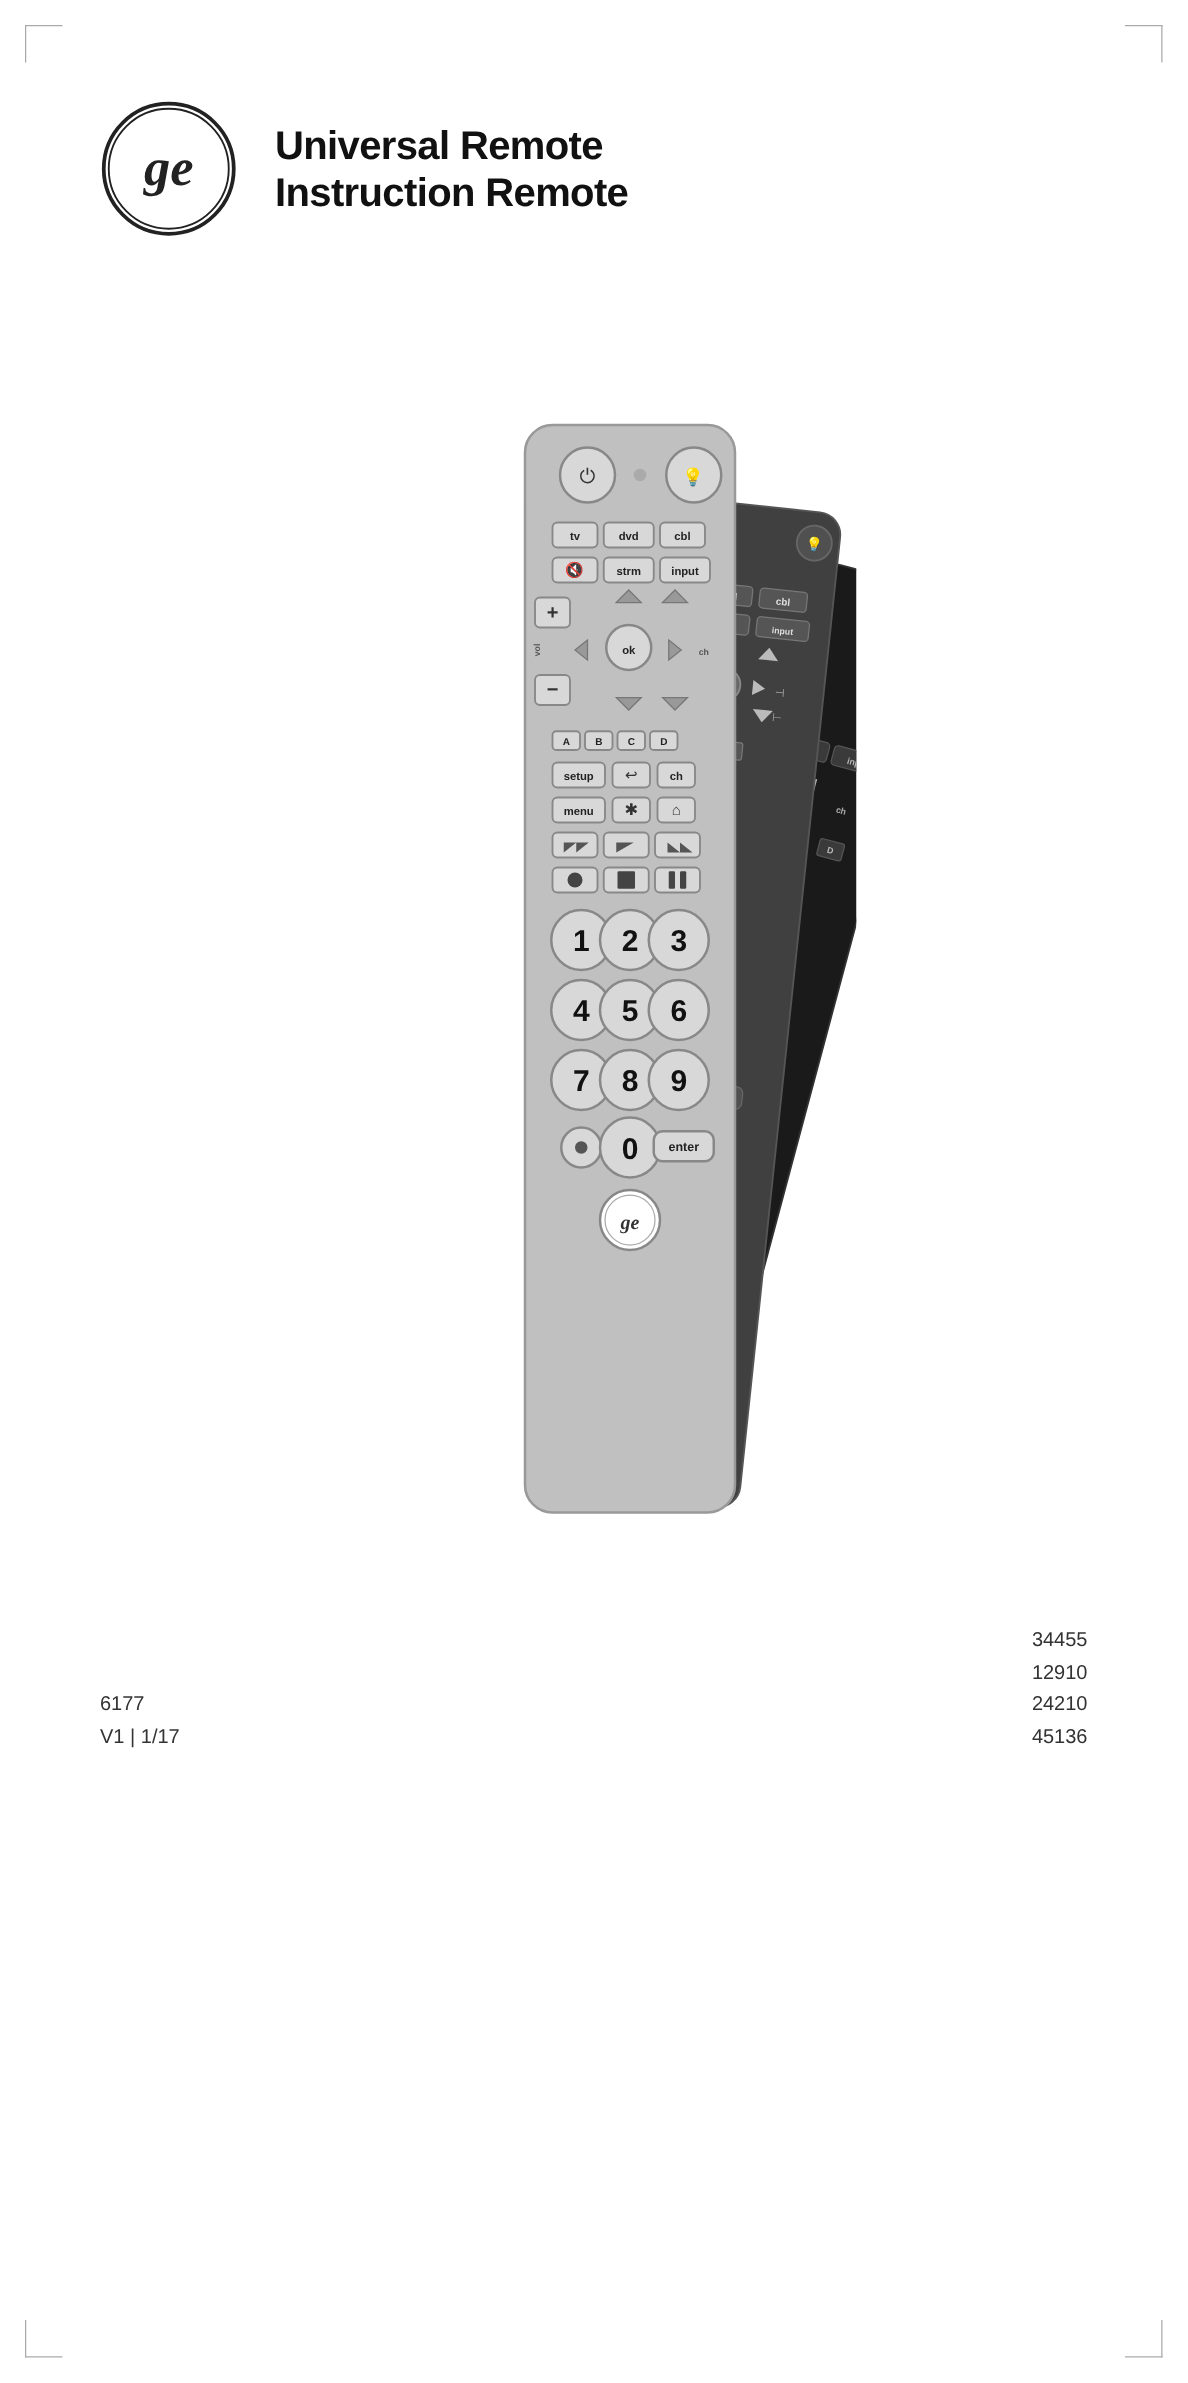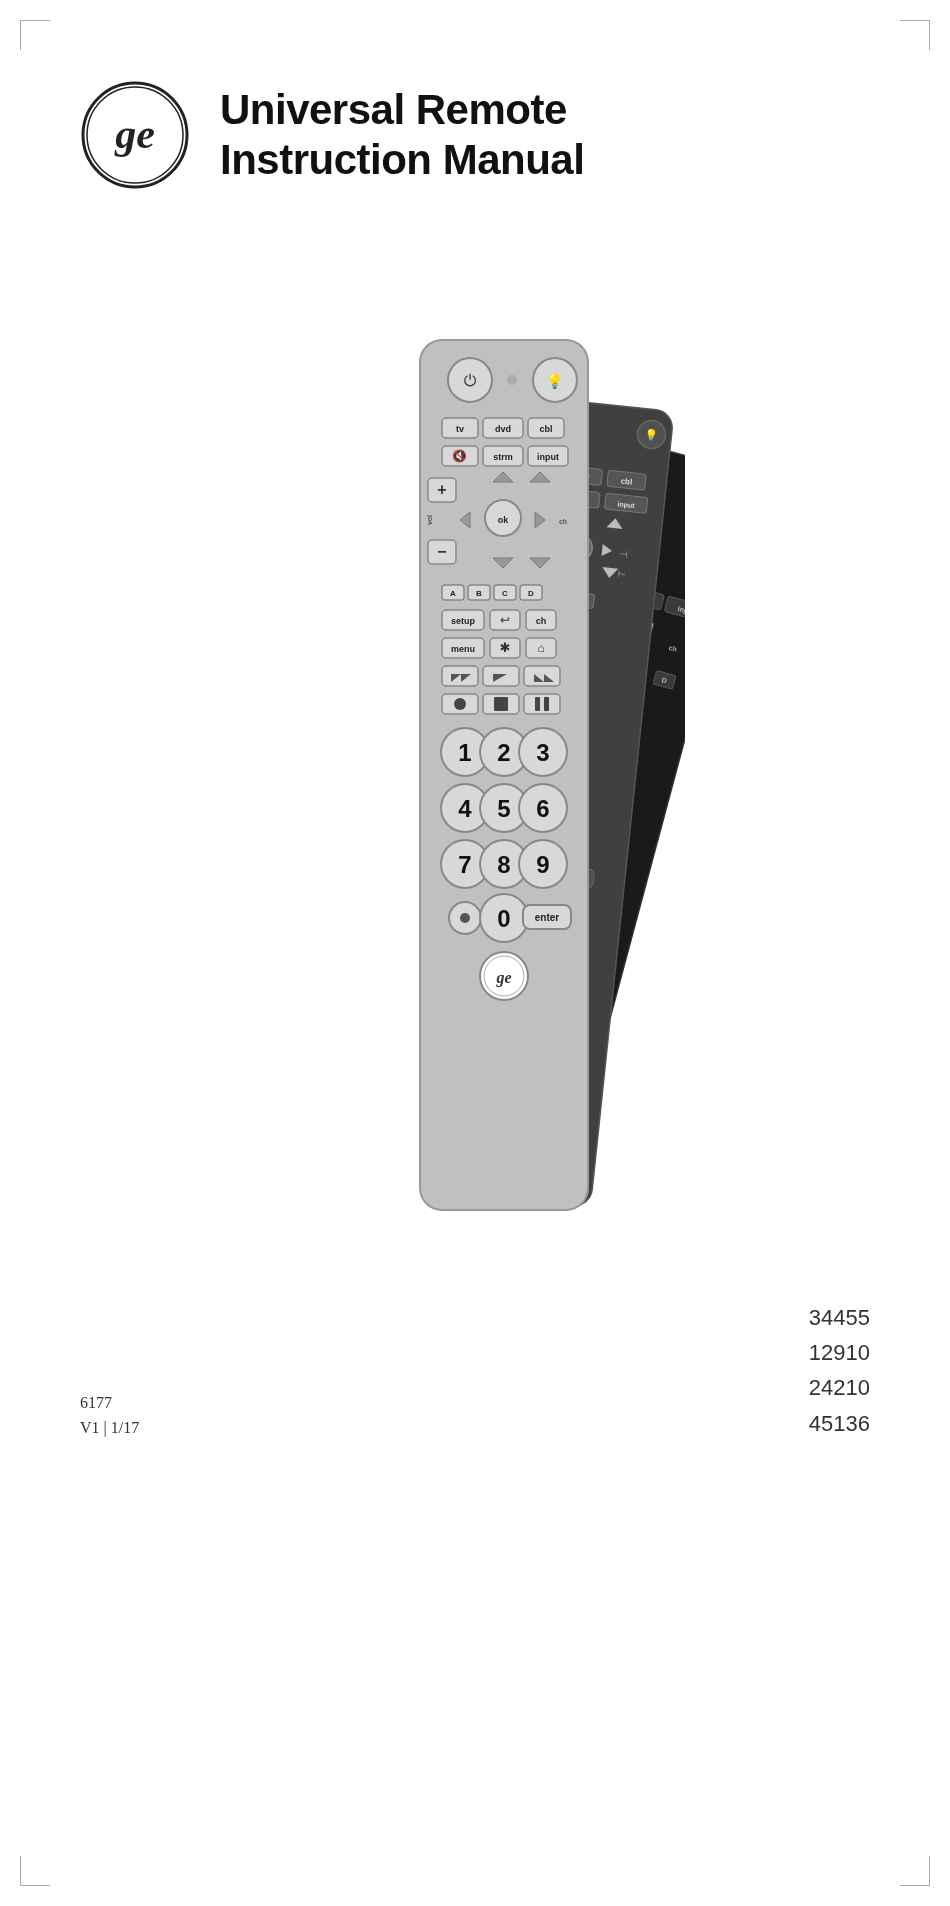--- a/index.html
+++ b/index.html
@@ -27,21 +27,21 @@
 
     
     .header {
       display: flex;
       align-items: center;
       padding: 80px 80px 40px 80px;
       gap: 30px;
     }
 
     .title-block h1 {
-      font-size: 42px;
+      font-size: 32px;
       font-weight: 900;
       color: #111;
       line-height: 1.2;
       letter-spacing: -0.5px;
     }
 
     
     .remote-area {
       display: flex;
       justify-content: center;
@@ -56,25 +56,24 @@
       display: flex;
       justify-content: space-between;
       padding: 20px 80px 60px 80px;
       align-items: flex-end;
     }
 
     .footer-left {
       font-size: 16px;
       color: #333;
       line-height: 1.6;
-      font-family: Liberation Serif, serif;
     }
 
     .footer-right {
-      font-size: 22px;
+      font-size: 16px;
       color: #333;
       line-height: 1.6;
       text-align: right;
     }
 
     
     .ge-logo-svg {
       width: 110px;
       height: 110px;
     }
@@ -92,21 +91,21 @@
   <svg class="ge-logo-svg" viewBox="0 0 110 110" xmlns="http://www.w3.org/2000/svg">
     <circle cx="55" cy="55" r="52" fill="white" stroke="#222" stroke-width="3"></circle>
     <circle cx="55" cy="55" r="48" fill="white" stroke="#222" stroke-width="1.5"></circle>
 
     <text x="55" y="68" text-anchor="middle" font-family="Georgia, serif" font-size="42" font-weight="bold" fill="#222" font-style="italic">ge</text>
   </svg>
 
   <div class="title-block">
     <h1>
       <span>Universal Remote</span><br>
-      <span>Instruction Manual</span>
+      <span>Instruction Remote</span>
     </h1>
   </div>
 </div>
 
 <div class="remote-area">
   <svg width="420" height="980" viewBox="0 0 420 980" xmlns="http://www.w3.org/2000/svg" style="margin:0 auto; display:block;">
 
     <g transform="rotate(15, 360, 500)">
       <rect x="310" y="200" width="105" height="700" rx="18" ry="18" fill="#1a1a1a" stroke="#333" stroke-width="1.5"></rect>
 

